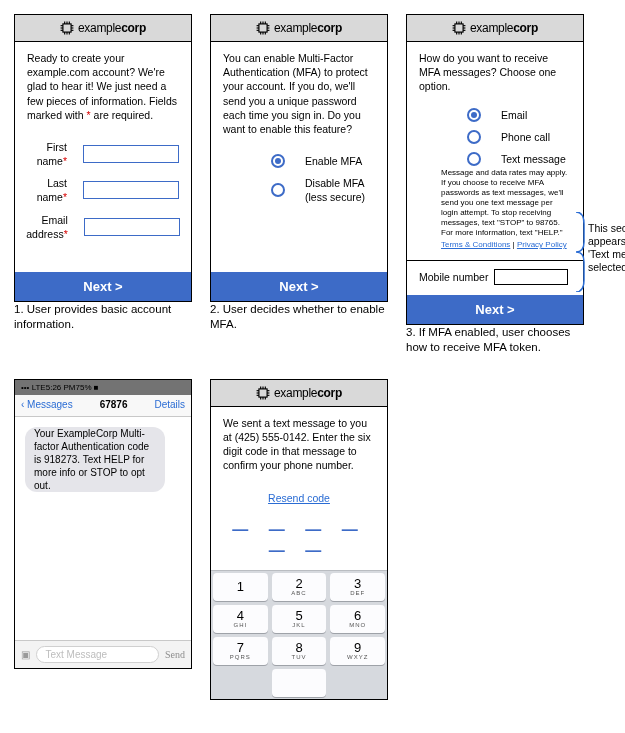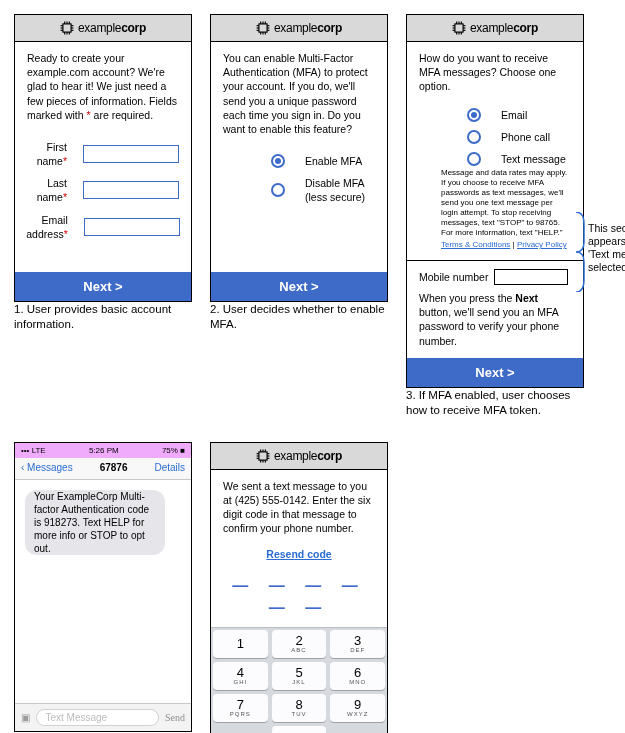--- a/index.html
+++ b/index.html
@@ -28,42 +28,42 @@
   .mobile-row input { width: 74px; height: 16px; border: 1px solid #000; }
   .caption { font-size: 11.5px; line-height: 1.3; }
 
   
   .brace-wrap { position: relative; }
   .brace { position: absolute; right: -86px; top: 208px; width: 82px; font-size: 10.5px; line-height: 1.25; }
   .brace svg { position: absolute; left: -14px; top: -10px; }
 
   
   .phone { border: 1.5px solid #000; width: 178px; height: 290px; display: flex; flex-direction: column; background: #f3f3f3; font-family: -apple-system, "Helvetica Neue", Arial, sans-serif; }
-  .statusbar { font-size: 8px; padding: 3px 6px; display: flex; justify-content: space-between; background: #f0abfc; }
+  .statusbar { font-size: 8px; padding: 3px 6px; display: flex; justify-content: flex-start; background: #737373; }
   .navbar { display: flex; justify-content: space-between; align-items: center; padding: 4px 6px 6px; background: #f8f8f8; border-bottom: 1px solid #c8c8c8; font-size: 10px; }
   .navbar .back { color: #2a6cd4; }
   .navbar .title { font-weight: 700; color: #000; }
   .navbar .details { color: #2a6cd4; }
   .msg-area { flex: 1; padding: 10px 10px; background: #fff; }
   .bubble { background: #e5e5ea; border-radius: 12px; padding: 0 9px; font-size: 10px; line-height: 1.3; max-width: 140px; color: #000; }
   .compose { display: flex; align-items: center; padding: 5px 6px; background: #f3f3f3; border-top: 1px solid #c8c8c8; gap: 6px; font-size: 10px; }
   .compose .cam { color: #9a9a9a; }
   .compose .txt { flex: 1; color: #bdbdbd; border: 1px solid #d0d0d0; border-radius: 10px; padding: 2px 8px; background: #fff; }
   .compose .send { color: #8e8e8e; font-family: Liberation Serif, serif; }
 
   
   .codebox { text-align: center; margin: 14px 0 8px; }
   .codebox .dashes { color: #3d6bc7; letter-spacing: 8px; font-size: 16px; font-weight: 700; }
   .keypad { background: #d6d9de; border-top: 1px solid #b9bcc1; }
   .krow { display: flex; }
   .key { flex: 1; background: #fcfcfe; margin: 2px; border-radius: 4px; height: 28px; display: flex; flex-direction: column; justify-content: center; align-items: center; box-shadow: 0 1px 0 #9ea2a8; }
   .key .num { font-size: 13px; font-weight: 500; line-height: 1; }
   .key .let { font-size: 6px; letter-spacing: 1px; color: #555; }
   .key.blank { background: transparent; box-shadow: none; }
-  .resend { text-align: center; margin-top: 12px; font-weight: bold; }
+  .resend { text-align: center; margin-top: 18px; }
 </style>
 </head>
 <body>
 
 <div class="row">
 
   <div class="card-wrap">
     <div class="card">
       <div class="card-header">
         <div class="logo">
@@ -190,21 +190,20 @@
         </div>
         <p class="fine" style="padding-left:22px">Message and data rates may apply. If you choose to receive MFA passwords as text messages, we'll send you one text message per login attempt. To stop receiving messages, text "STOP" to 98765. For more information, text "HELP."</p>
         <p class="fine" style="padding-left:22px; margin-top:2px">
           <span class="link">Terms &amp; Conditions</span><span> | </span><span class="link">Privacy Policy</span>
         </p>
         <div class="divider"></div>
         <div class="mobile-row">
           <span>Mobile number</span>
           <input style="">
         </div>
-        <p style="margin-top:6px"><span>When you press the </span><b>Next</b><span> button, we'll send you an MFA password to verify your phone number.</span></p>
       </div>
       <div class="card-footer">Next  &gt;</div>
     </div>
     <p class="caption">3. If MFA enabled, user chooses how to receive MFA token.</p>
     <div class="brace">
       <svg width="14" height="80" viewBox="0 0 14 80">
           <path d="M10 0 Q2 0 2 12 L2 30 Q2 40 10 40 Q2 40 2 50 L2 68 Q2 80 10 80" fill="none" stroke="#2a6cd4" stroke-width="1.5" transform="scale(-1,1) translate(-12,0)"></path>
         </svg>
       <span>This section only appears when 'Text message' is selected</span>
     </div>

